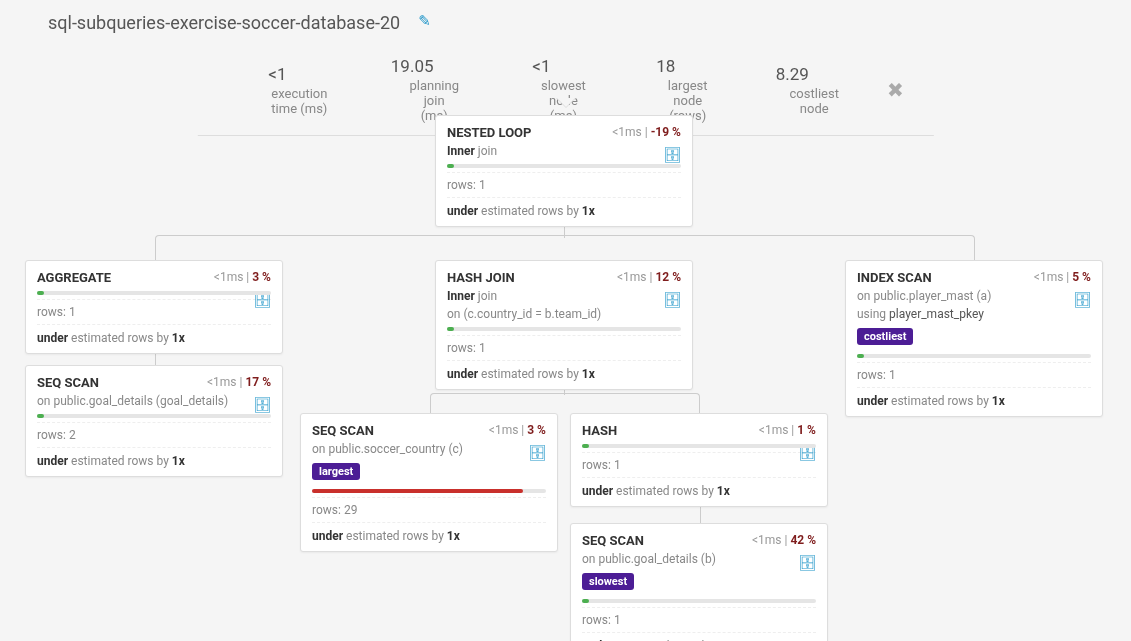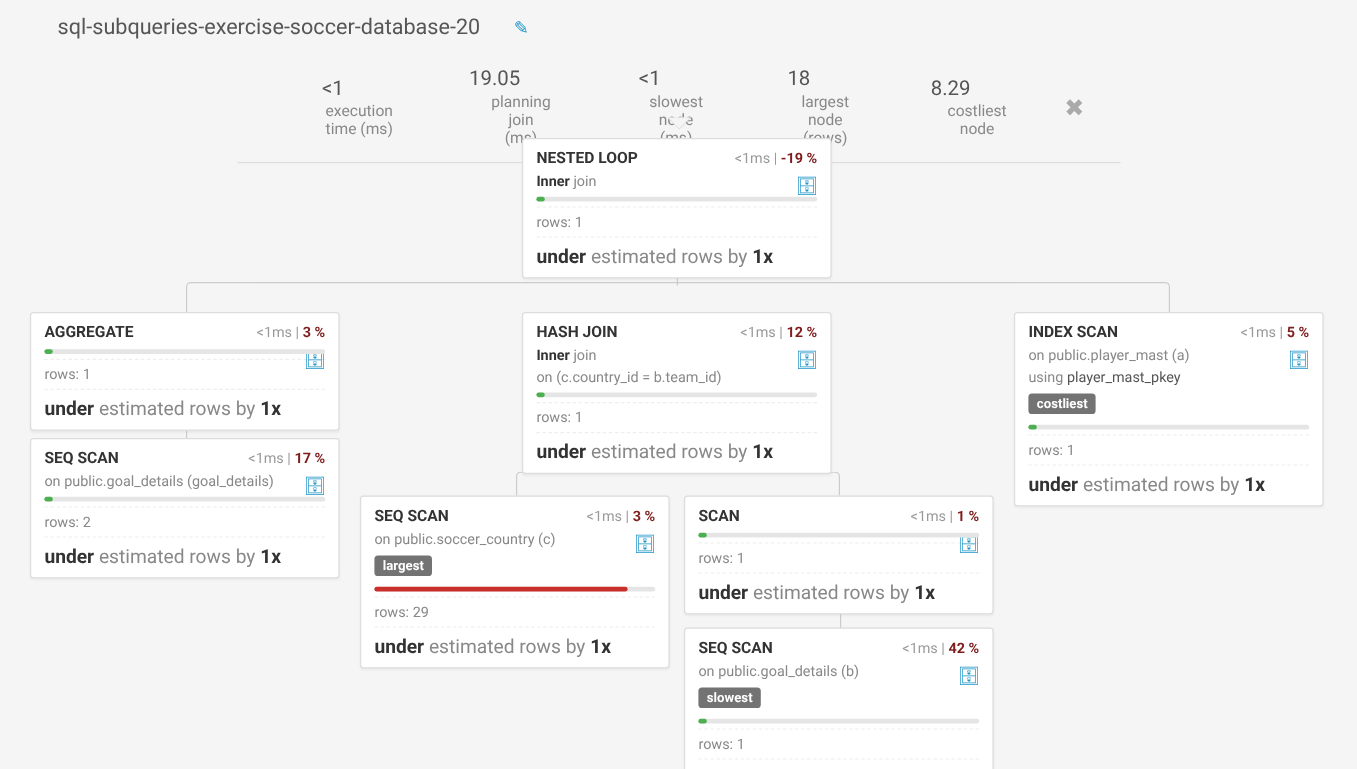--- a/index.html
+++ b/index.html
@@ -11,22 +11,21 @@
   position: relative;
   overflow: hidden;
   color: #333;
   font-size: 13px;
 }
 .title-row {
   position: absolute;
   top: 12px;
   left: 48px;
   display: flex;
-  align-items: center;
-  gap: 28px;
+  gap: 18px;
 }
 .title-row h1 {
   font-size: 18px;
   font-weight: 400;
   color: #565656;
 }
 .pencil-icon {
   color: #2196c9;
   font-size: 15px;
 }
@@ -133,21 +132,21 @@
 .bar-green { background: #4caf50; }
 .bar-red { background: #c9302c; }
 .rows-line {
   font-size: 12px;
   color: #888;
   border-top: 1px dashed #eee;
   padding-top: 5px;
   margin-top: 3px;
 }
 .est-line {
-  font-size: 16px;
+  font-size: 12px;
   color: #888;
   border-top: 1px dashed #eee;
   padding-top: 6px;
   margin-top: 5px;
 }
 .est-line b { color: #333; font-weight: 700; }
 .db-icon {
   position: absolute;
   right: 10px;
   top: 30px;
@@ -156,21 +155,21 @@
 }
 .badge {
   display: inline-block;
   padding: 2px 7px;
   border-radius: 3px;
   font-size: 11px;
   color: #fff;
   font-weight: 700;
   margin: 3px 0;
 }
-.badge-red { background: #737373; }
+.badge-red { background: #4c1d95; }
 .connector {
   position: absolute;
   border: 1px solid #ccc;
   border-bottom: none;
   border-radius: 4px 4px 0 0;
 }
 .vline {
   position: absolute;
   width: 1px;
   background: #ccc;
@@ -300,21 +299,21 @@
     <span class="badge badge-red">largest</span>
     <div class="bar-track">
         <div class="bar-fill bar-red" style="width:90%"></div>
       </div>
     <div class="rows-line">rows: 29</div>
     <div class="est-line"><b>under</b><span> estimated rows by </span><b>1x</b></div>
   </div>
 
   <div class="node" style="left:570px; top:298px;">
     <div class="node-header">
-      <span class="node-title">SCAN</span>
+      <span class="node-title">HASH</span>
       <span class="node-metrics"><span>&lt;1ms</span> | <span class="bold">1 %</span></span>
     </div>
     <span class="db-icon">🗄</span>
     <div class="bar-track">
         <div class="bar-fill bar-green" style="width:3%"></div>
       </div>
     <div class="rows-line">rows: 1</div>
     <div class="est-line"><b>under</b><span> estimated rows by </span><b>1x</b></div>
   </div>
 

